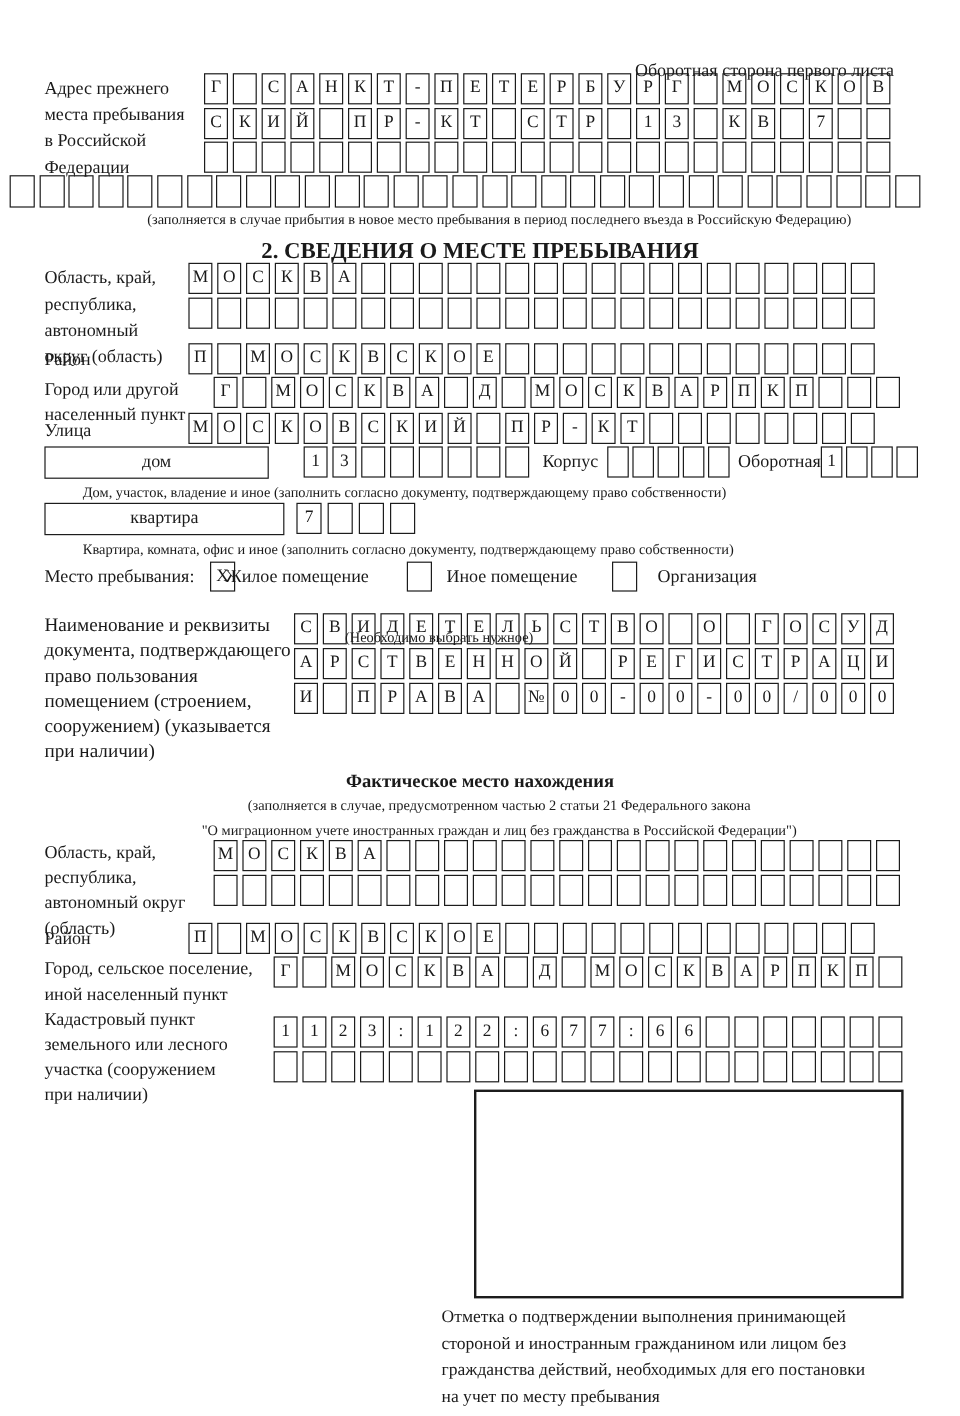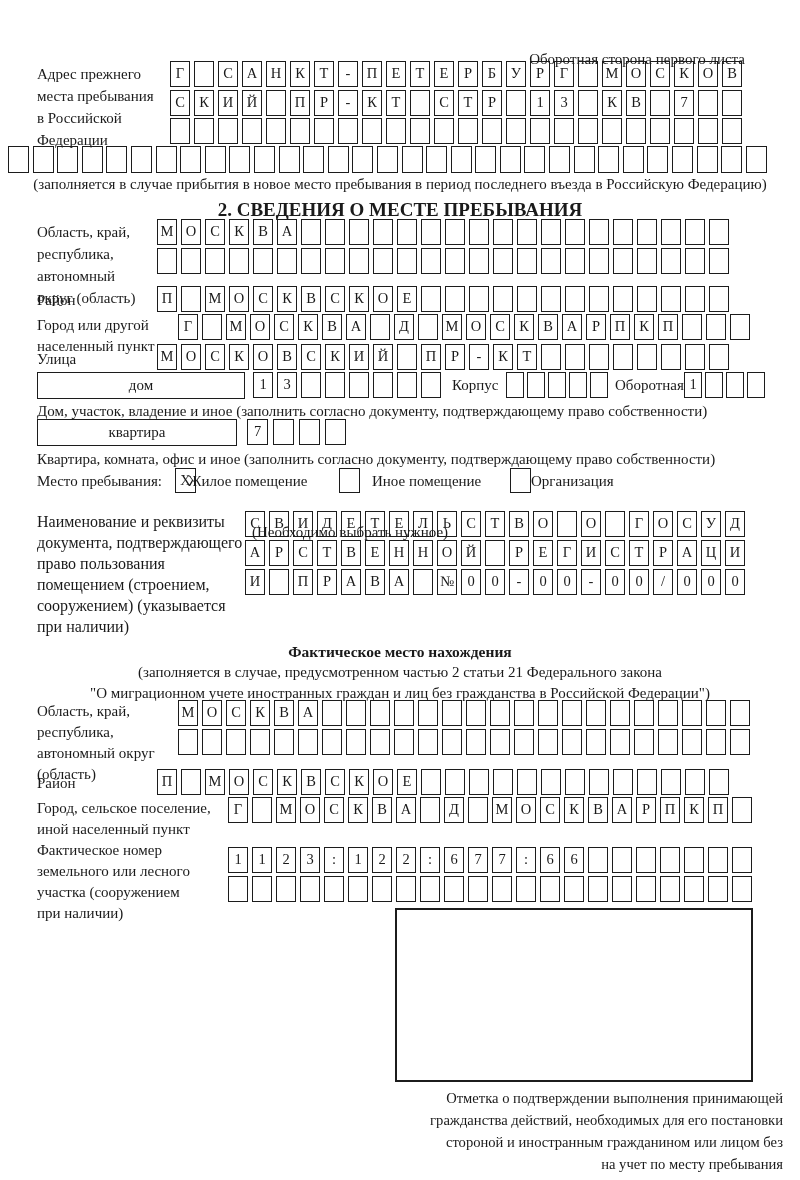--- a/index.html
+++ b/index.html
@@ -2,40 +2,40 @@
 <html><head>
 <meta charset="utf-8">
 <style>
   * { margin:0; padding:0; box-sizing:border-box; }
   html,body { background:#ffffff; }
   body { font-family:"Liberation Serif", serif; color:#1a1a1a; }
   .page { position:relative; width:800px; height:1180px; background:#fff; overflow:hidden; }
 
   .label   { position:absolute; font-size:15px; line-height:22px; white-space:nowrap; }
   .lh21 .ln{ line-height:21px; }
-  .cap     { position:absolute; font-size:15px; white-space:nowrap; }
+  .cap     { position:absolute; font-size:12px; white-space:nowrap;padding-left:32px; }
   .center  { left:0; width:800px; text-align:center; }
   .bold    { font-weight:bold; }
 
   .cellrow { position:absolute; display:flex; gap:4px; }
   .cell    { flex:0 0 20px; width:20px; height:26px; border:1.6px solid #1c1c1c;
              font-size:14.5px; line-height:23px; text-align:center; overflow:hidden; }
   .full    { gap:3.6px; }
   .full .cell { flex-basis:21px; width:21px; height:27px; }
   .sm      { gap:3px; }
   .sm .cell{ flex-basis:18px; width:18px; }
   .apt     { gap:5px; }
   .apt .cell{ flex-basis:21px; width:21px; }
 
   .rect    { position:absolute; height:27px; border:1.6px solid #1c1c1c; font-size:15px;
              line-height:24px; text-align:center; }
   .cb      { position:absolute; width:21px; height:25px; border:1.6px solid #1c1c1c;
              font-size:14.5px; line-height:22px; text-align:center; }
   .bigbox  { position:absolute; border:2px solid #1c1c1c; background:#fff; }
-  .stampcap{ position:absolute; font-size:14.6px; line-height:22px; text-align:right; }
+  .stampcap{ position:absolute; font-size:14.6px; line-height:22px; text-align:left; }
 </style>
 </head>
 <body>
 
 <div class="page">
 
   <div class="label" style="top:20px;left:0;width:745px;text-align:right;margin-top:28px;">Оборотная сторона первого листа</div>
 
   <div class="label" style="left:37px;top:63px;">
     <div class="ln">Адрес прежнего</div>
@@ -297,21 +297,21 @@
       <span class="cell"></span>
       <span class="cell"></span>
       <span class="cell"></span>
       <span class="cell"></span>
       <span class="cell"></span>
       <span class="cell"></span>
       <span class="cell"></span>
       <span class="cell"></span>
     </div>
 
-  <div class="rect" style="left:37px;top:372px;width:208px;">дом</div>
+  <div class="rect" style="left:37px;top:372px;width:187px;">дом</div>
   <div class="cellrow" style="left:253px;top:372px;">
       <span class="cell">1</span>
       <span class="cell">3</span>
       <span class="cell"></span>
       <span class="cell"></span>
       <span class="cell"></span>
       <span class="cell"></span>
       <span class="cell"></span>
       <span class="cell"></span>
     </div>
@@ -340,21 +340,21 @@
       <span class="cell"></span>
     </div>
   <div class="cap" style="left:37px;top:451px;">Квартира, комната, офис и иное (заполнить согласно документу, подтверждающему право собственности)</div>
 
   <div class="label" style="left:37px;top:470px;">Место пребывания:</div>
   <div class="cb" style="left:175px;top:468px;">X</div>
   <div class="label" style="left:188px;top:470px;">Жилое помещение</div>
   <div class="cb" style="left:339px;top:468px;"></div>
   <div class="label" style="left:372px;top:470px;">Иное помещение</div>
   <div class="cb" style="left:510px;top:468px;"></div>
-  <div class="label" style="left:531px;top:470px;">Организация</div>
+  <div class="label" style="left:548px;top:470px;">Организация</div>
   <div class="cap" style="left:150px;top:524px;width:400px;text-align:center;">(Необходимо выбрать нужное)</div>
 
   <div class="label lh21" style="left:37px;top:511px;font-size:16px;">
     <div class="ln">Наименование и реквизиты</div>
     <div class="ln">документа, подтверждающего</div>
     <div class="ln">право пользования</div>
     <div class="ln">помещением (строением,</div>
     <div class="ln">сооружением) (указывается</div>
     <div class="ln">при наличии)</div>
   </div>
@@ -542,21 +542,21 @@
       <span class="cell">В</span>
       <span class="cell">А</span>
       <span class="cell">Р</span>
       <span class="cell">П</span>
       <span class="cell">К</span>
       <span class="cell">П</span>
       <span class="cell"></span>
     </div>
 
   <div class="label lh21" style="left:37px;top:840px;">
-    <div class="ln">Фактическое номер</div>
+    <div class="ln">Кадастровый пункт</div>
     <div class="ln">земельного или лесного</div>
     <div class="ln">участка (сооружением</div>
     <div class="ln">при наличии)</div>
   </div>
   <div class="cellrow" style="left:228px;top:847px;">
       <span class="cell">1</span>
       <span class="cell">1</span>
       <span class="cell">2</span>
       <span class="cell">3</span>
       <span class="cell">:</span>
@@ -599,18 +599,18 @@
       <span class="cell"></span>
       <span class="cell"></span>
       <span class="cell"></span>
       <span class="cell"></span>
       <span class="cell"></span>
     </div>
 
   <div class="bigbox" style="left:395px;top:908px;width:358px;height:174px;"></div>
   <div class="stampcap" style="left:368px;top:1087px;width:415px;">
     <div class="ln">Отметка о подтверждении выполнения принимающей</div>
+    <div class="ln">стороной и иностранным гражданином или лицом без</div>
     <div class="ln">гражданства действий, необходимых для его постановки</div>
-    <div class="ln">стороной и иностранным гражданином или лицом без</div>
     <div class="ln">на учет по месту пребывания</div>
   </div>
 
 </div>
 
 </body></html>

